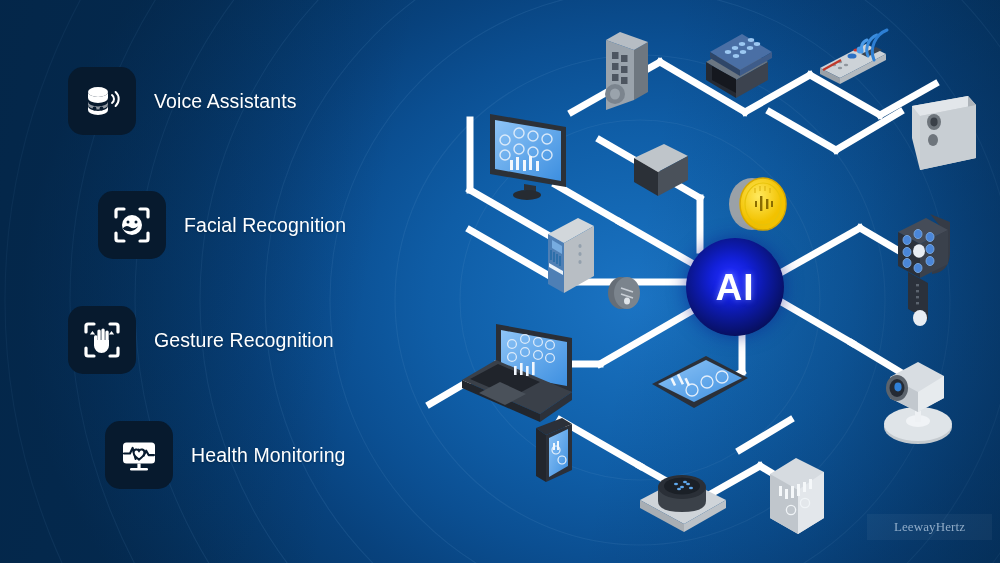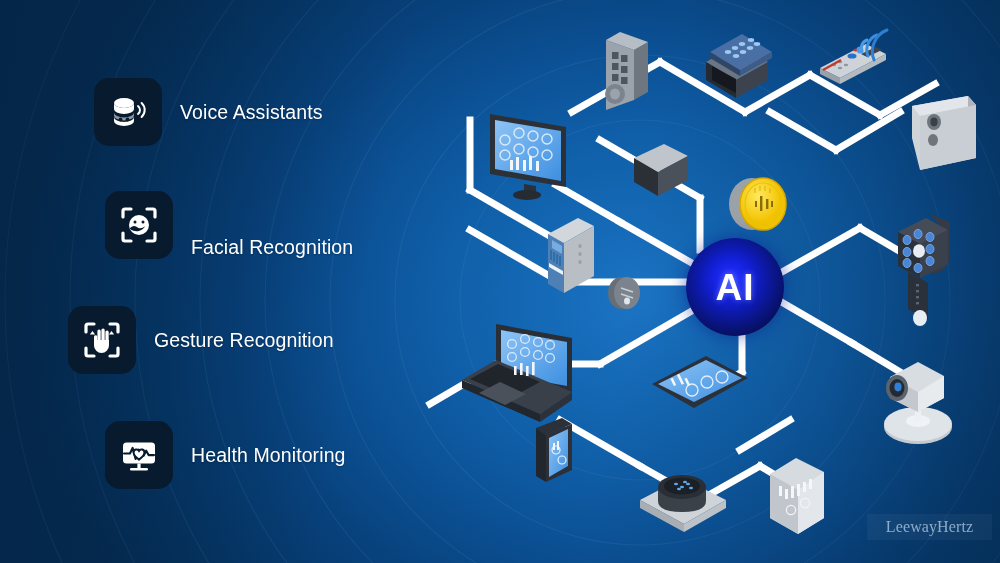--- a/index.html
+++ b/index.html
@@ -88,21 +88,21 @@
   .watermark{
     position:absolute;
     left:867px; top:514px;
     width:125px; height:26px;
     background:rgba(255,255,255,.045);
     display:flex; align-items:center; justify-content:center;
     z-index:9;
   }
   .watermark span{
     font-family:"Liberation Serif", serif;
-    font-size:16px;
+    font-size:13px;
     color:rgba(197,216,236,.70);
     letter-spacing:.1px;
   }
 </style>
 </head>
 <body>
 
 <div id="stage">
 
   <svg class="arcs" width="1000" height="563" viewBox="0 0 1000 563">
@@ -451,39 +451,39 @@
       </g>
     </g>
   </svg>
 
   <div class="ai-node">
     <span>AI</span>
   </div>
 
   <div class="feature-list">
 
-    <div class="feature" id="feat-0" style="left: 68px; top: 78px; margin-left: 26px;">
+    <div class="feature" id="feat-0" style="left: 68px; top: 67px;">
       <div class="f-icon">
         <svg width="40" height="40" viewBox="0 0 40 40" fill="#ffffff">
           <ellipse cx="16" cy="11" rx="10" ry="5"></ellipse>
           <path d="M6 11 v6 a10 5 0 0 0 20 0 v-6 a10 5 0 0 1 -20 0 Z"></path>
           <path d="M6 20.5 v3 a10 5 0 0 0 20 0 v-3 a10 5 0 0 1 -20 0 Z" opacity=".55"></path>
           <path d="M6 25 v4 a10 5 0 0 0 20 0 v-4 a10 5 0 0 1 -20 0 Z"></path>
           <circle cx="12.5" cy="27.5" r="1.9" fill="#071a2e"></circle>
           <circle cx="19.5" cy="27.5" r="1.9" fill="#071a2e"></circle>
           <g fill="none" stroke="#ffffff" stroke-width="2" stroke-linecap="round">
             <path d="M30 14 a5 5 0 0 1 0 8"></path>
             <path d="M33.6 11 a9.5 9.5 0 0 1 0 14"></path>
           </g>
         </svg>
       </div>
       <div class="f-label">Voice Assistants</div>
     </div>
 
-    <div class="feature" id="feat-1" style="left: 105px; top: 191px; align-items: flex-end;">
+    <div class="feature" id="feat-1" style="left: 98px; top: 191px;">
       <div class="f-icon">
         <svg width="40" height="40" viewBox="0 0 40 40">
           <g fill="none" stroke="#ffffff" stroke-width="3.2" stroke-linecap="round">
             <path d="M4 12 V6 a2 2 0 0 1 2 -2 h6"></path>
             <path d="M28 4 h6 a2 2 0 0 1 2 2 v6"></path>
             <path d="M36 28 v6 a2 2 0 0 1 -2 2 h-6"></path>
             <path d="M12 36 H6 a2 2 0 0 1 -2 -2 v-6"></path>
           </g>
           <circle cx="20" cy="20" r="10" fill="#ffffff"></circle>
           <path d="M10.6 23.5 q3.4 -4.4 7.2 -1.4 q3.6 2.8 8.4 -0.8 a10 10 0 0 1 -15.6 2.2 Z" fill="#071a2e"></path>

